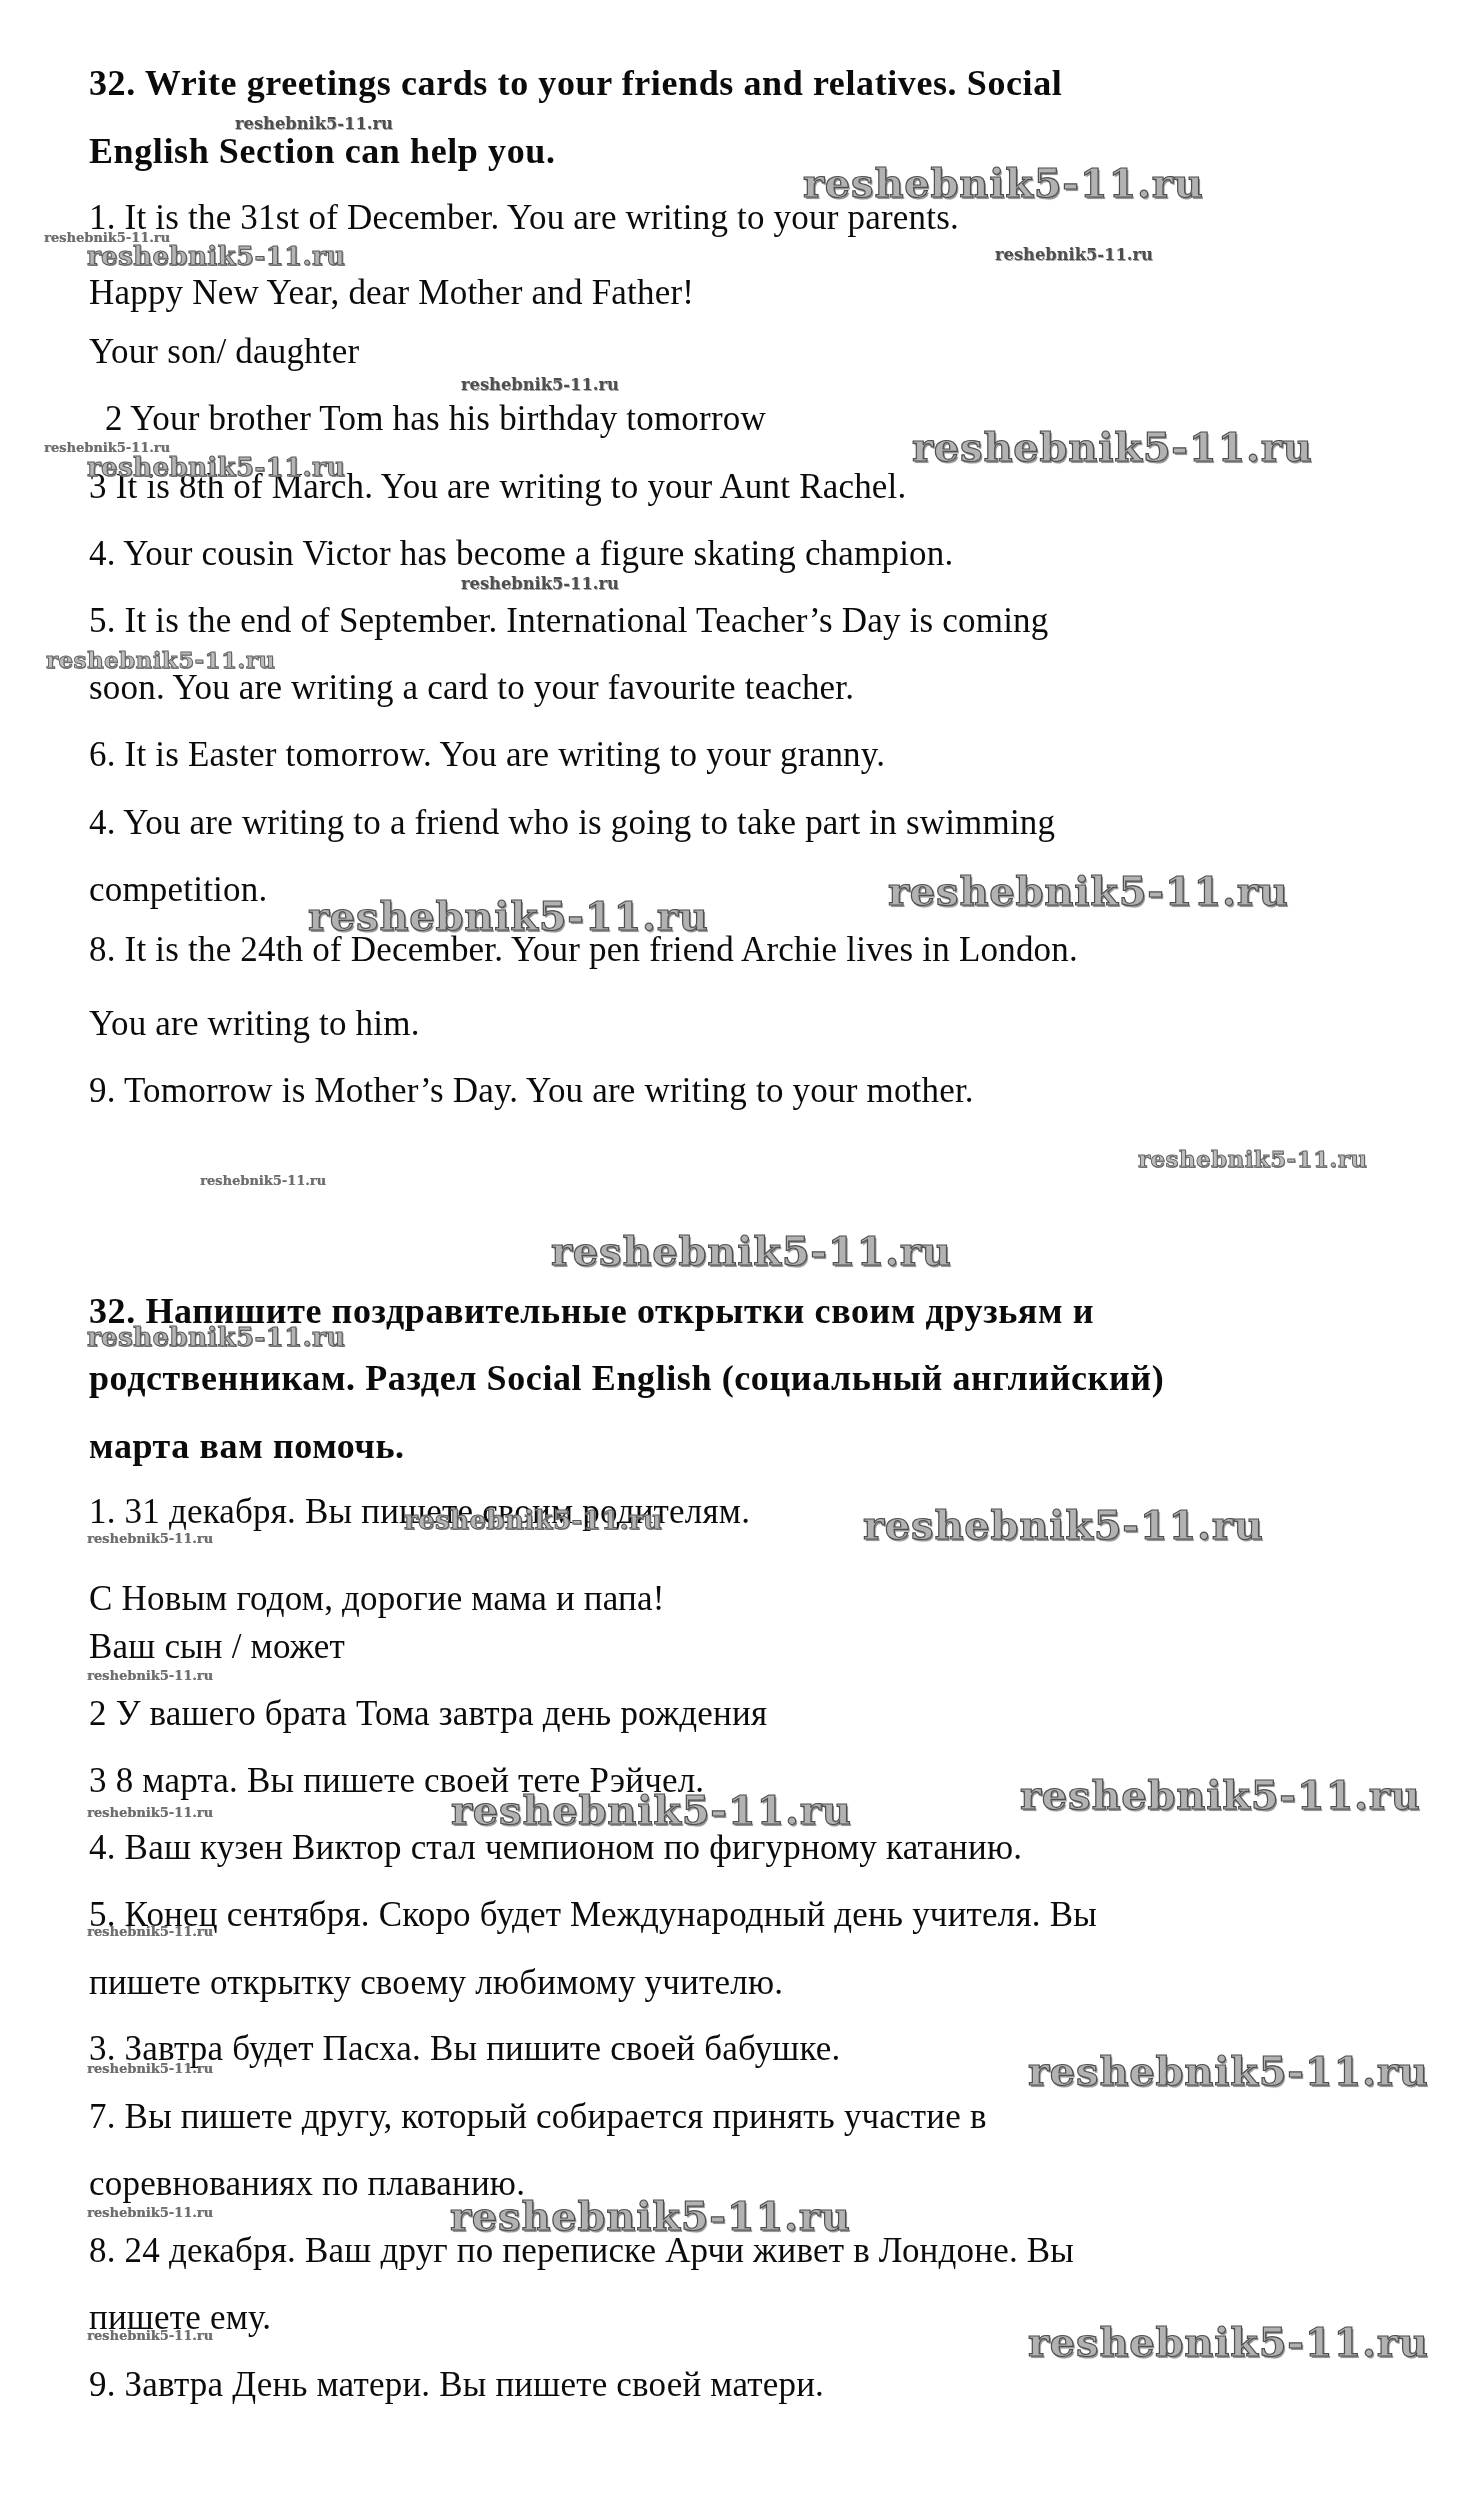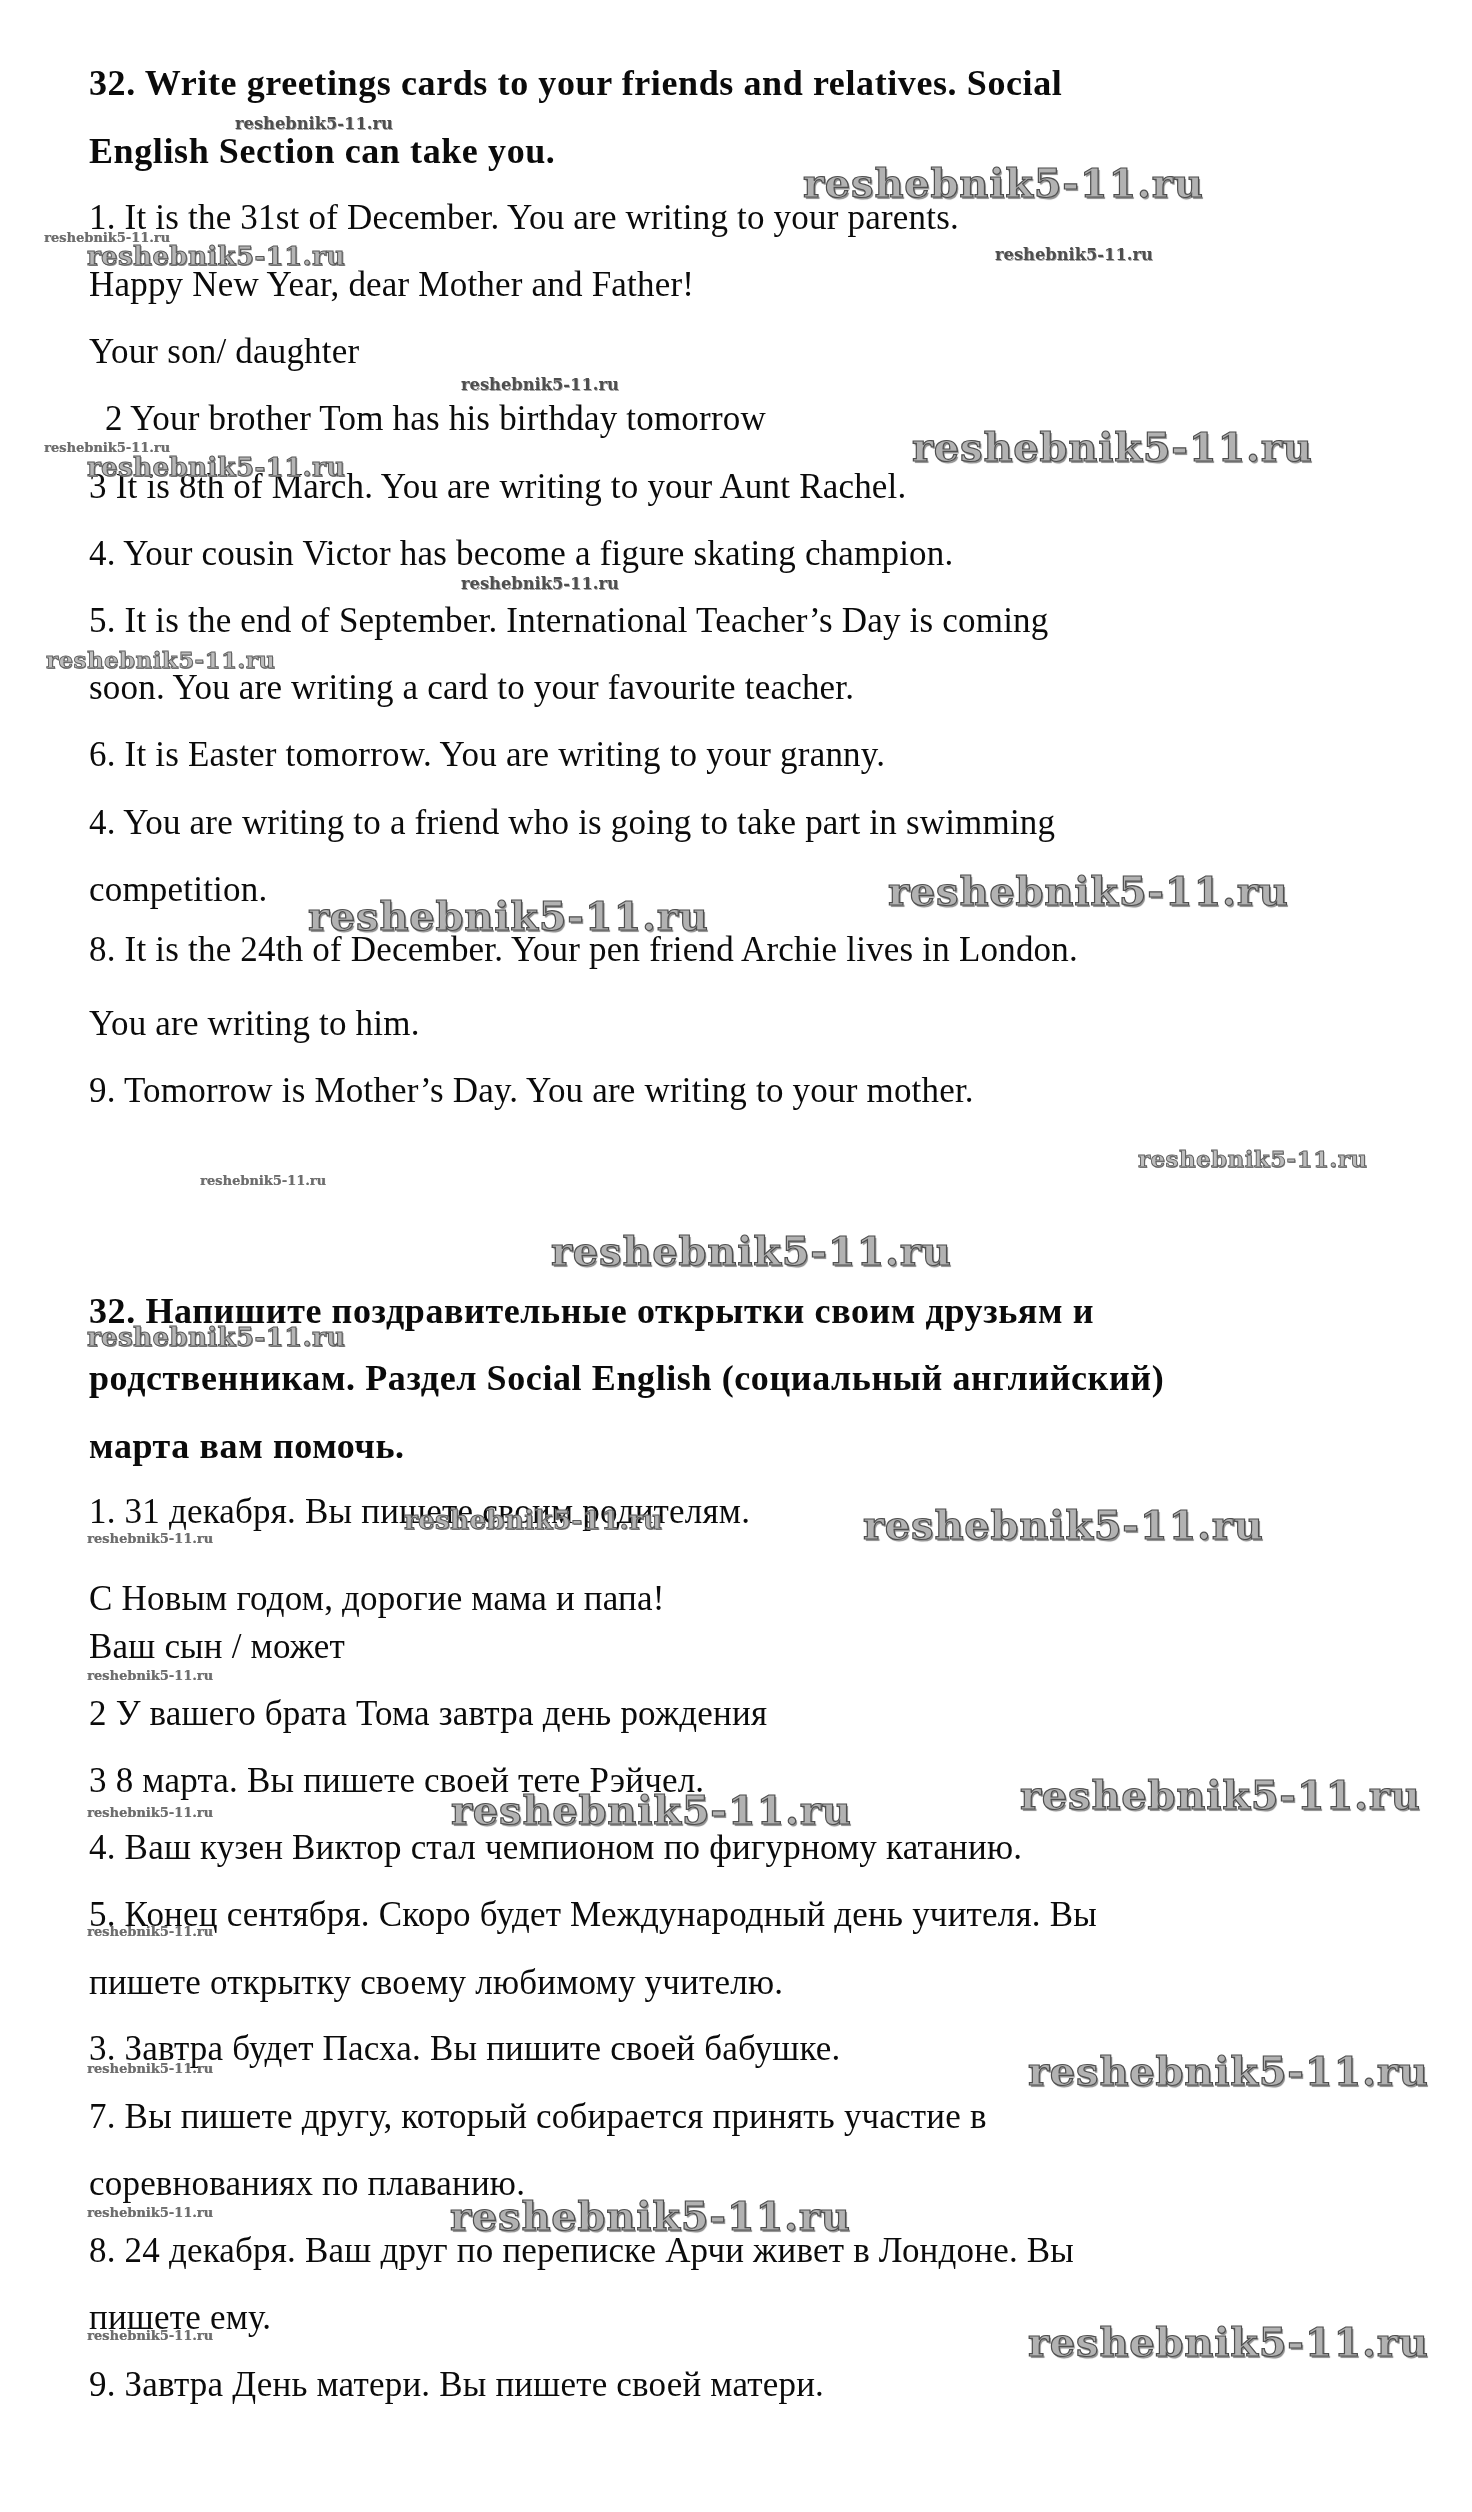--- a/index.html
+++ b/index.html
@@ -73,23 +73,23 @@
     text-shadow: 1.5px 1.5px 0.8px #909090;
     letter-spacing: 0.8px;
   }
 </style>
 </head>
 <body>
 
 <div class="page">
   <div id="english-section">
       <div class="line bold" style="top: 63px;">32. Write greetings cards to your friends and relatives. Social</div>
-      <div class="line bold" style="top: 131px;">English Section can take you.</div>
+      <div class="line bold" style="top: 131px;">English Section can help you.</div>
       <div class="line" style="top: 198px;">1. It is the 31st of December. You are writing to your parents.</div>
-      <div class="line" style="top: 265px;">Happy New Year, dear Mother and Father!</div>
+      <div class="line" style="top: 273px;">Happy New Year, dear Mother and Father!</div>
       <div class="line" style="top: 332px;">Your son/ daughter</div>
       <div class="line" style="top: 399px; margin-left: 16px;">2 Your brother Tom has his birthday tomorrow</div>
       <div class="line" style="top: 467px;">3 It is 8th of March. You are writing to your Aunt Rachel.</div>
       <div class="line" style="top: 534px;">4. Your cousin Victor has become a figure skating champion.</div>
       <div class="line" style="top: 601px;">5. It is the end of September. International Teacher’s Day is coming</div>
       <div class="line" style="top: 668px;">soon. You are writing a card to your favourite teacher.</div>
       <div class="line" style="top: 735px;">6. It is Easter tomorrow. You are writing to your granny.</div>
       <div class="line" style="top: 803px;">4. You are writing to a friend who is going to take part in swimming</div>
       <div class="line" style="top: 870px;">competition.</div>
       <div class="line" style="top: 930px;">8. It is the 24th of December. Your pen friend Archie lives in London.</div>

